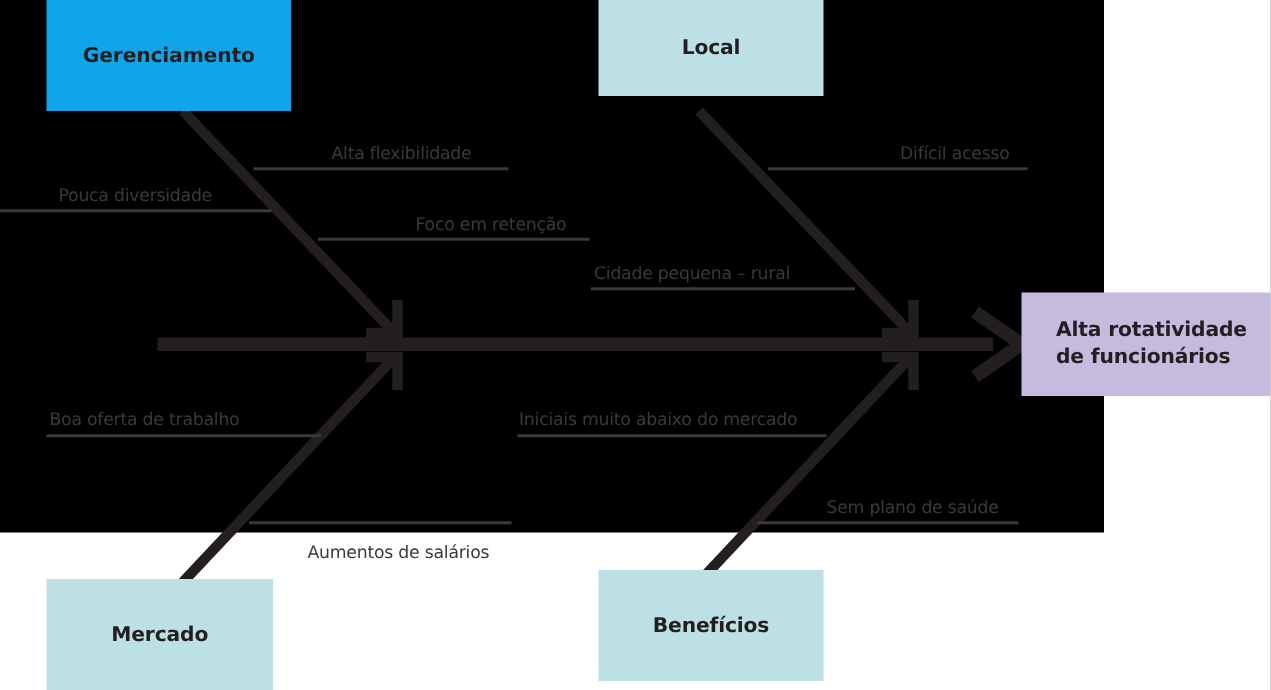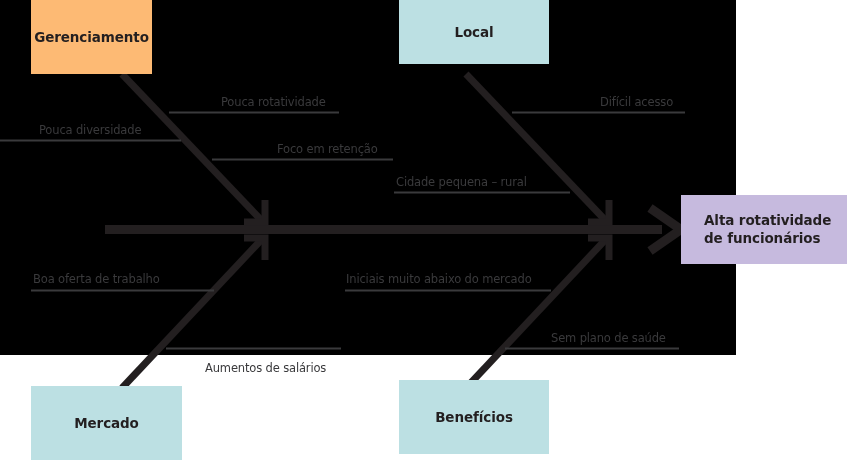--- a/index.html
+++ b/index.html
@@ -106,42 +106,42 @@
     <line x1="512" y1="112.5" x2="685" y2="112.5" stroke="#3a3a3c" stroke-width="2"></line>
     <line x1="394" y1="192.5" x2="570" y2="192.5" stroke="#3a3a3c" stroke-width="2"></line>
 
     <line x1="31" y1="290.5" x2="214" y2="290.5" stroke="#3a3a3c" stroke-width="2"></line>
     <line x1="166" y1="348.5" x2="341" y2="348.5" stroke="#3a3a3c" stroke-width="2"></line>
 
     <line x1="345" y1="290.5" x2="551" y2="290.5" stroke="#3a3a3c" stroke-width="2"></line>
     <line x1="505" y1="348.5" x2="679" y2="348.5" stroke="#3a3a3c" stroke-width="2"></line>
   </svg>
 
-  <div class="cat-box" style="left:31px; top:0px; width:121px; height:74px; background:#fdba74;">
+  <div class="cat-box" style="left:31px; top:0px; width:163px; height:74px; background:#0ea5e9;">
     <span>Gerenciamento</span>
   </div>
 
   <div class="cat-box" style="left:399px; top:0px; width:150px; height:64px; background:#bce0e3;">
     <span>Local</span>
   </div>
 
   <div class="cat-box" style="left:31px; top:386px; width:151px; height:74px; background:#bce0e3;">
     <span>Mercado</span>
   </div>
 
   <div class="cat-box" style="left:399px; top:380px; width:150px; height:74px; background:#bce0e3;">
     <span>Benefícios</span>
   </div>
 
   <div class="effect-box" style="left:681px; top:195px; width:166px; height:69px; background:#c6bade;">
     <span>Alta rotatividade</span>
     <span>de funcionários</span>
   </div>
 
-  <div class="cause-label" style="left:221px; top:95px;">Pouca rotatividade</div>
+  <div class="cause-label" style="left:221px; top:95px;">Alta flexibilidade</div>
 
   <div class="cause-label" style="left:3px; top:123px;margin-left:36px;">Pouca diversidade</div>
 
   <div class="cause-label" style="left:277px; top:142px;">Foco em retenção</div>
 
   <div class="cause-label" style="left:600px; top:95px;">Difícil acesso</div>
 
   <div class="cause-label" style="left:396px; top:175px;">Cidade pequena – rural</div>
 
   <div class="cause-label" style="left:33px; top:272px;">Boa oferta de trabalho</div>

